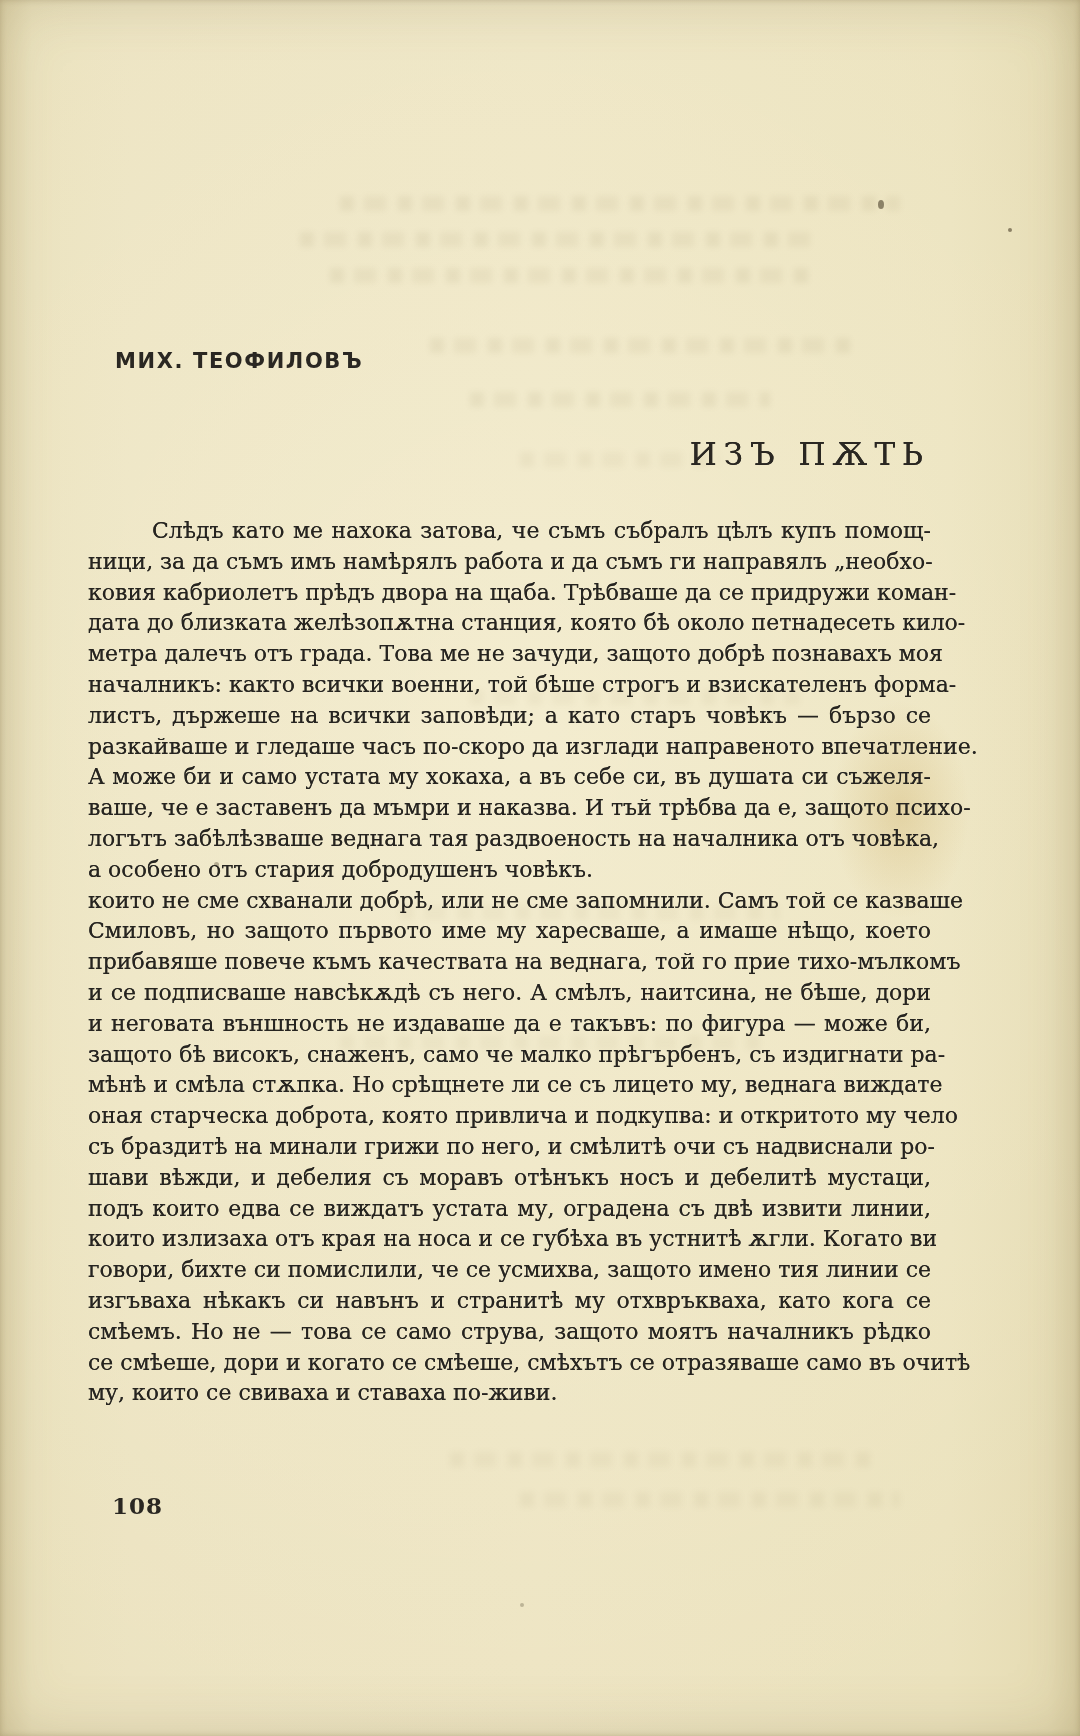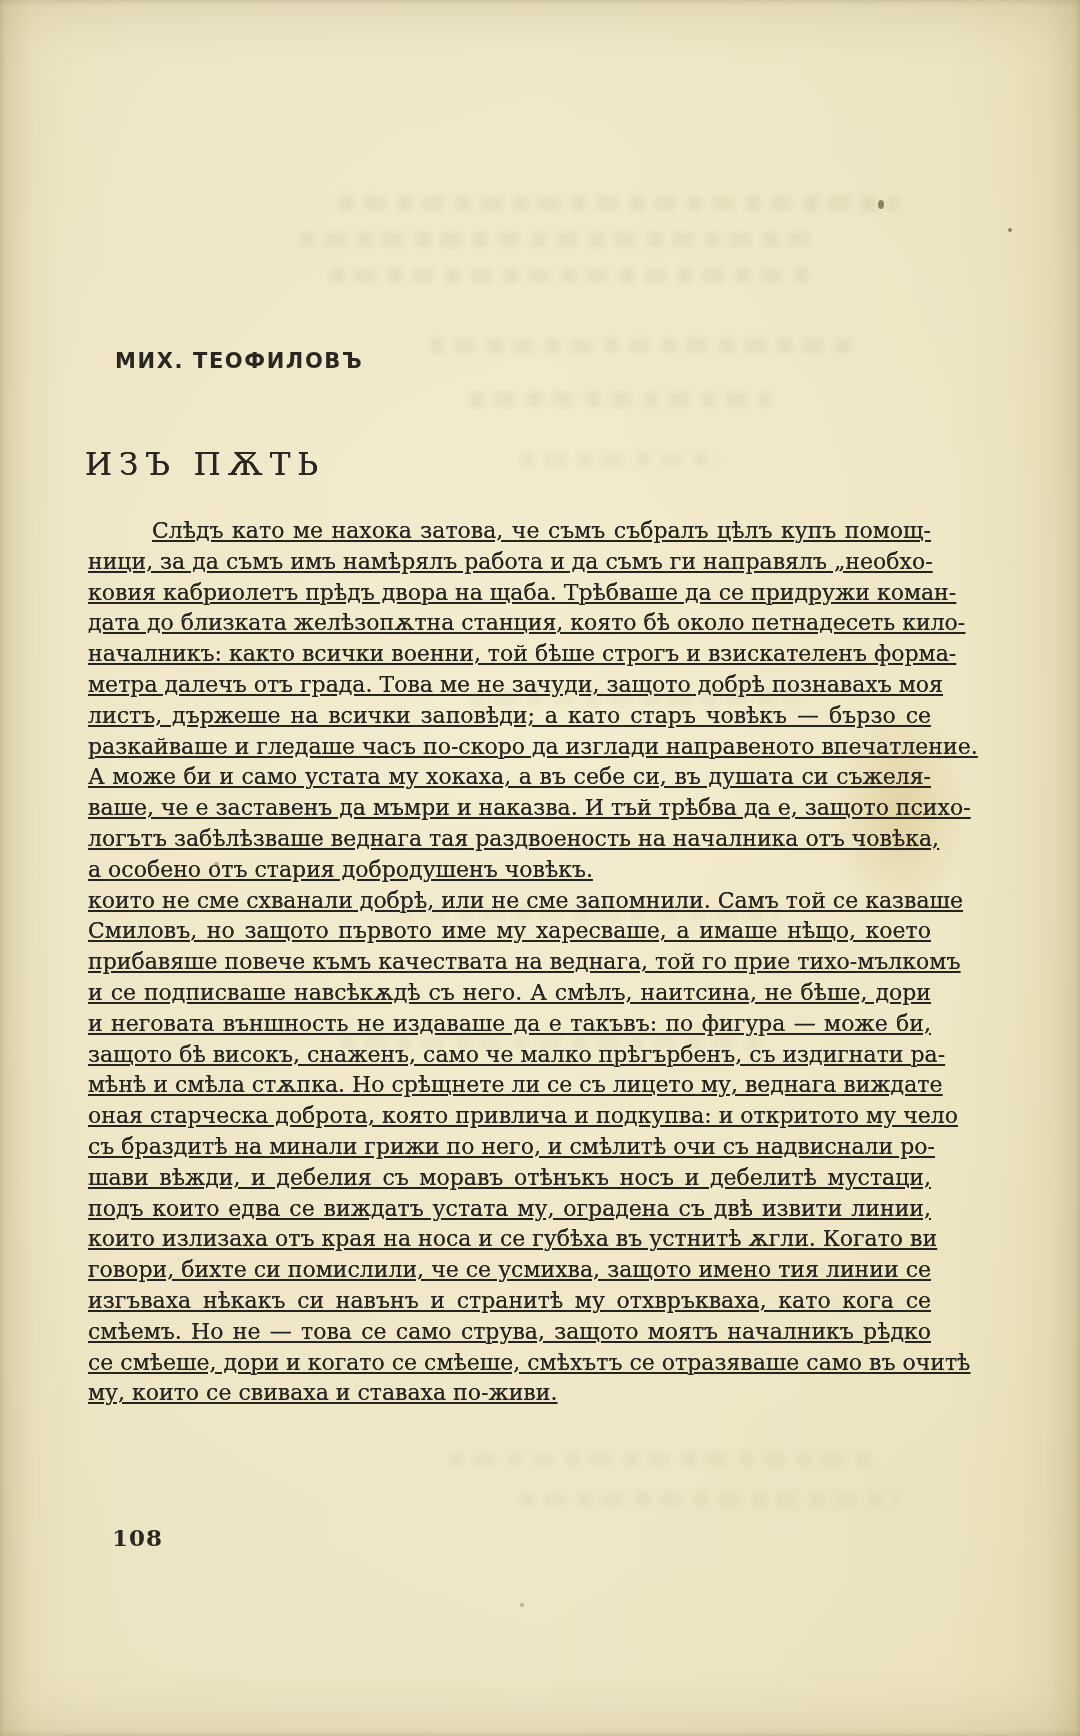--- a/index.html
+++ b/index.html
@@ -47,55 +47,52 @@
     font-family: "DejaVu Sans", "Liberation Sans", sans-serif;
     font-weight: bold;
     font-size: 21px;
     letter-spacing: 1.6px;
     color: #2a2722;
   }
   .title {
     position: absolute;
     left: 85px; top: 436px;
     width: 845px;
-    text-align: left;
+    text-align: right;
     font-size: 31px;
     letter-spacing: 7px;
     color: #2a2722;
     text-shadow: 0 0 0.5px #2a2722;
-    margin-top: 10px;
   }
   .body-block {
     position: absolute;
     left: 88px; top: 516px;
     width: 843px;
     font-size: 22px;
     color: #262420;
     text-shadow: 0 0 0.4px rgba(38,36,32,0.8);
-    text-decoration: underline;
   }
   .line {
     height: 30.8px;
     line-height: 30.8px;
     white-space: nowrap;
     text-align: justify;
     text-align-last: justify;
     text-justify: inter-word;
     overflow: visible;
   }
   .line.indent { text-indent: 64px; }
   .line.last { text-align-last: left; }
   .pagenum {
     position: absolute;
     left: 112px; top: 1492px;
     font-size: 23px;
     font-weight: bold;
     letter-spacing: 1px;
     color: #2a2722;
-    margin-top: 32px;
   }
 </style>
 </head>
 <body>
 
 <div class="scan">
 
   <div class="ghost" style="left:340px; top:196px; width:560px;"></div>
   <div class="ghost" style="left:300px; top:232px; width:520px;"></div>
   <div class="ghost" style="left:330px; top:268px; width:480px;"></div>
@@ -115,22 +112,22 @@
   <div class="speck" style="left:520px; top:1603px; width:4px; height:4px; opacity:.5;"></div>
 
   <div class="author">МИХ. ТЕОФИЛОВЪ</div>
   <div class="title">ИЗЪ ПѪТЬ</div>
 
   <div class="body-block">
     <div class="line indent">Слѣдъ като ме нахока затова, че съмъ събралъ цѣлъ купъ помощ-</div>
     <div class="line">ници, за да съмъ имъ намѣрялъ работа и да съмъ ги направялъ „необхо-</div>
     <div class="line">ковия кабриолетъ прѣдъ двора на щаба. Трѣбваше да се придружи коман-</div>
     <div class="line">дата до близката желѣзопѫтна станция, която бѣ около петнадесеть кило-</div>
+    <div class="line">метра далечъ отъ града. Това ме не зачуди, защото добрѣ познавахъ моя</div>
     <div class="line">началникъ: както всички военни, той бѣше строгъ и взискателенъ форма-</div>
-    <div class="line">метра далечъ отъ града. Това ме не зачуди, защото добрѣ познавахъ моя</div>
     <div class="line">листъ, държеше на всички заповѣди; а като старъ човѣкъ — бързо се</div>
     <div class="line">разкайваше и гледаше часъ по-скоро да изглади направеното впечатление.</div>
     <div class="line">А може би и само устата му хокаха, а въ себе си, въ душата си съжеля-</div>
     <div class="line">ваше, че е заставенъ да мъмри и наказва. И тъй трѣбва да е, защото психо-</div>
     <div class="line">логътъ забѣлѣзваше веднага тая раздвоеность на началника отъ човѣка,</div>
     <div class="line last">а особено отъ стария добродушенъ човѣкъ.</div>
 
     <div class="line">които не сме схванали добрѣ, или не сме запомнили. Самъ той се казваше</div>
     <div class="line">Смиловъ, но защото първото име му харесваше, а имаше нѣщо, което</div>
     <div class="line">прибавяше повече къмъ качествата на веднага, той го прие тихо-мълкомъ</div>

